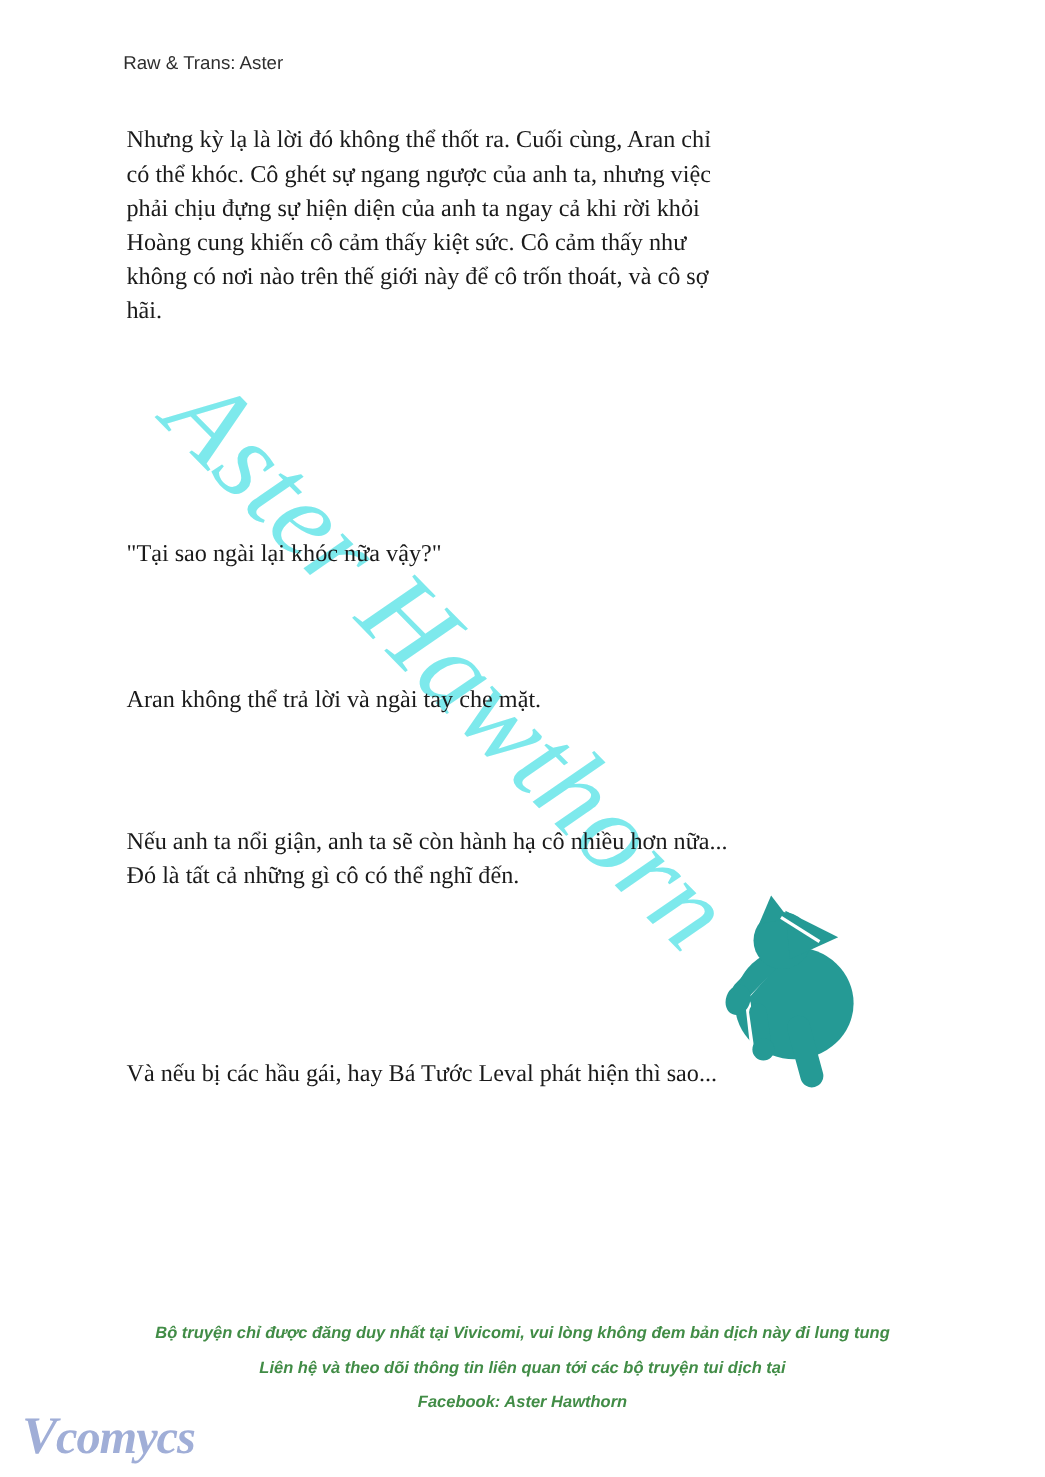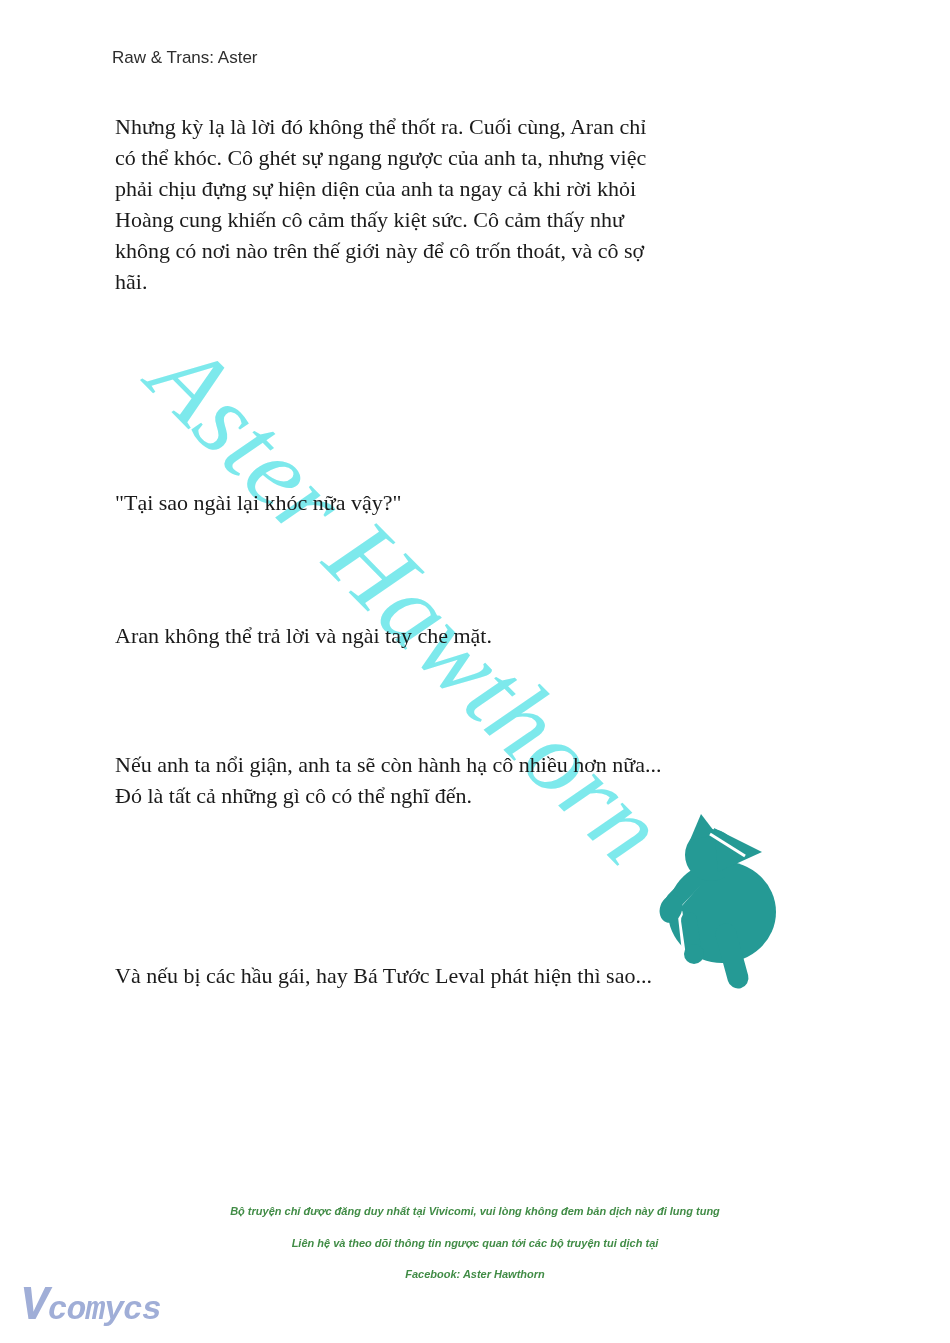--- a/index.html
+++ b/index.html
@@ -44,29 +44,29 @@
   .cat{
     position:absolute;left:650px;top:808px;
     width:130px;height:185px;
     z-index:1;
   }
   .footer{
     position:absolute;left:0;top:1196px;width:950px;
     text-align:center;
     font-family:"Liberation Sans", sans-serif;
     font-style:italic;font-weight:bold;
-    font-size:11px;line-height:31.5px;
+    font-size:15px;line-height:31.5px;
     color:var(--footer-green,#418c46);
     z-index:2;
   }
   .logo{
     position:absolute;left:20px;top:1282px;
-    font-family:Liberation Mono, monospace;
+    font-family:Liberation Serif, serif;
     font-style:italic;font-weight:bold;
-    font-size:33px;line-height:48px;
+    font-size:44px;line-height:48px;
     color:var(--logo-blue,#a0aed7);
     letter-spacing:-1px;
     z-index:2;
   }
   .logo::first-letter{font-size:48px;}
 </style>
 </head>
 <body>
 
 <div class="page">
@@ -106,19 +106,19 @@
 không có nơi nào trên thế giới này để cô trốn thoát, và cô sợ
 hãi.</div>
   <div class="para p2">"Tại sao ngài lại khóc nữa vậy?"</div>
   <div class="para p3">Aran không thể trả lời và ngài tay che mặt.</div>
   <div class="para p4">Nếu anh ta nổi giận, anh ta sẽ còn hành hạ cô nhiều hơn nữa...
 Đó là tất cả những gì cô có thể nghĩ đến.</div>
   <div class="para p5">Và nếu bị các hầu gái, hay Bá Tước Leval phát hiện thì sao...</div>
 
   <div class="footer">
     <div>Bộ truyện chỉ được đăng duy nhất tại Vivicomi, vui lòng không đem bản dịch này đi lung tung</div>
-    <div>Liên hệ và theo dõi thông tin ngược quan tới các bộ truyện tui dịch tại</div>
+    <div>Liên hệ và theo dõi thông tin liên quan tới các bộ truyện tui dịch tại</div>
     <div>Facebook: Aster Hawthorn</div>
   </div>
 
   <div class="logo">Vcomycs</div>
 
 </div>
 
 </body></html>

